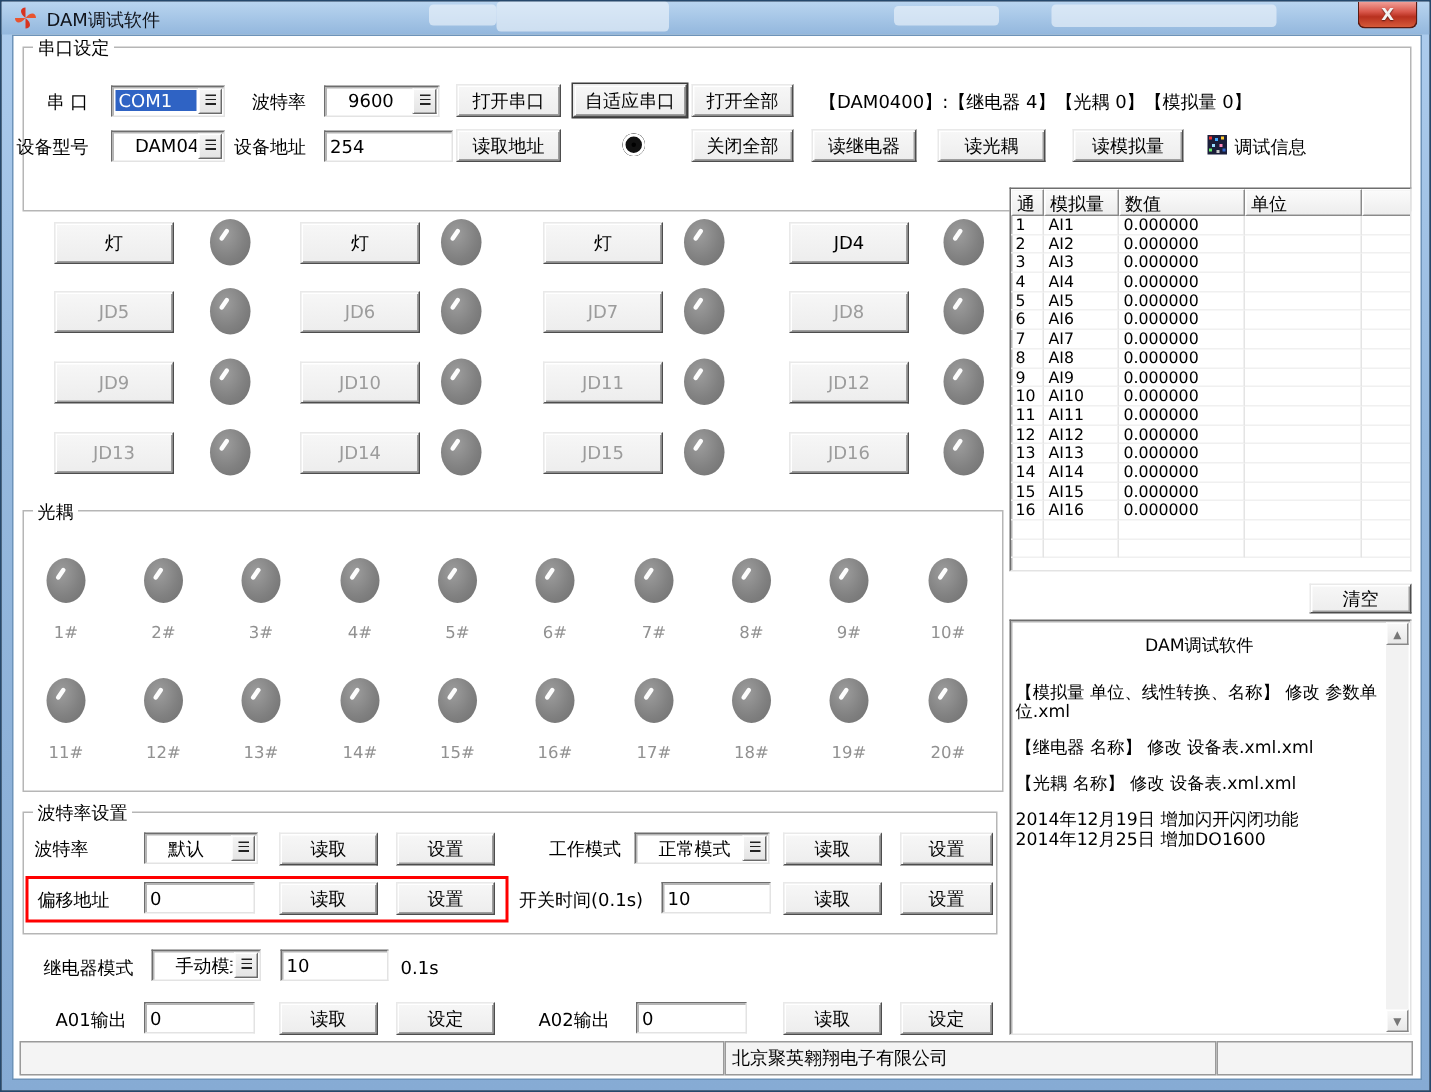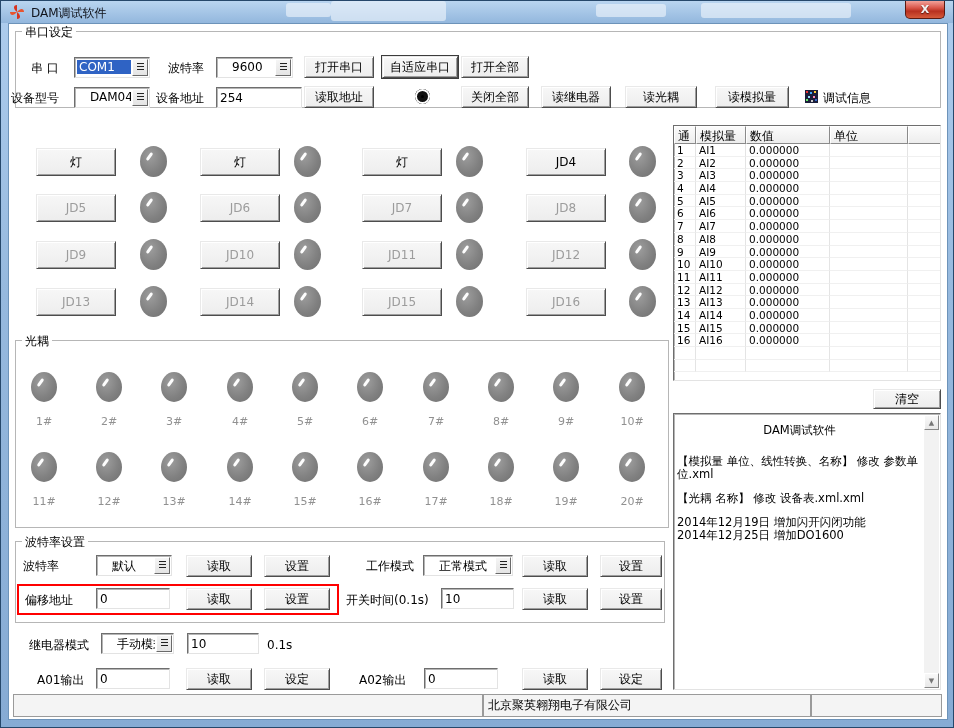--- a/index.html
+++ b/index.html
@@ -87,40 +87,41 @@
         </g>
       </svg>
     </span>
     <span class="title-text">DAM调试软件</span>
     <div class="close-btn">
       <span>X</span>
     </div>
   </div>
   <div class="client"></div>
 
-  <div class="group" style="left:14px;top:30px;width:926px;height:77px;">
+  <div class="group" style="left:14px;top:30px;width:926px;height:110px;">
     <span class="legend">串口设定</span>
   </div>
   <span class="lbl" style="left:30px;top:60px;">串 口</span>
   <div class="combo" style="left:73px;top:56px;width:76px;">
     <span class="txt sel">COM1</span>
     <span class="dd">
         <i></i>
       </span>
   </div>
   <span class="lbl" style="left:167px;top:60px;">波特率</span>
   <div class="combo" style="left:215px;top:56px;width:77px;">
     <span class="txt">9600</span>
     <span class="dd">
         <i></i>
       </span>
   </div>
   <div class="btn" style="left:303px;top:55px;width:70px;">打开串口</div>
   <div class="btn default" style="left:381px;top:55px;width:76px;">自适应串口</div>
   <div class="btn" style="left:460px;top:55px;width:68px;">打开全部</div>
+  <span class="lbl" style="left:545px;top:60px;">【DAM0400】:【继电器  4】【光耦 0】【模拟量 0】</span>
 
   <span class="lbl" style="left:10px;top:90px;">设备型号</span>
   <div class="combo" style="left:73px;top:86px;width:76px;">
     <span class="txt">DAM0400</span>
     <span class="dd">
         <i></i>
       </span>
   </div>
   <span class="lbl" style="left:155px;top:90px;">设备地址</span>
   <input class="input" style="left: 215px; top: 86px; width: 86px;" value="254">
@@ -327,20 +328,21 @@
   <div class="btn" style="left:263px;top:667px;width:66px;">设定</div>
   <span class="lbl" style="left:358px;top:672px;">A02输出</span>
   <input class="input" style="left: 423px; top: 667px; width: 74px;" value="0">
   <div class="btn" style="left:521px;top:667px;width:66px;">读取</div>
   <div class="btn" style="left:599px;top:667px;width:62px;">设定</div>
 
   <div class="infopanel">
     <div class="infocontent" id="info-content">
       <div class="info-title">DAM调试软件</div>
         <div class="info-para">【模拟量 单位、线性转换、名称】 修改 参数单位.xml</div>
+        <div class="info-para">【继电器 名称】 修改  设备表.xml.xml</div>
         <div class="info-para">【光耦 名称】 修改  设备表.xml.xml</div>
         <div class="info-log">2014年12月19日  增加闪开闪闭功能</div>
         <div class="info-log">2014年12月25日  增加DO1600</div>
       </div>
     <div class="vscroll">
       <div class="varrow" style="top:0;">▲</div>
       <div class="varrow" style="bottom:0;">▼</div>
     </div>
   </div>
 

